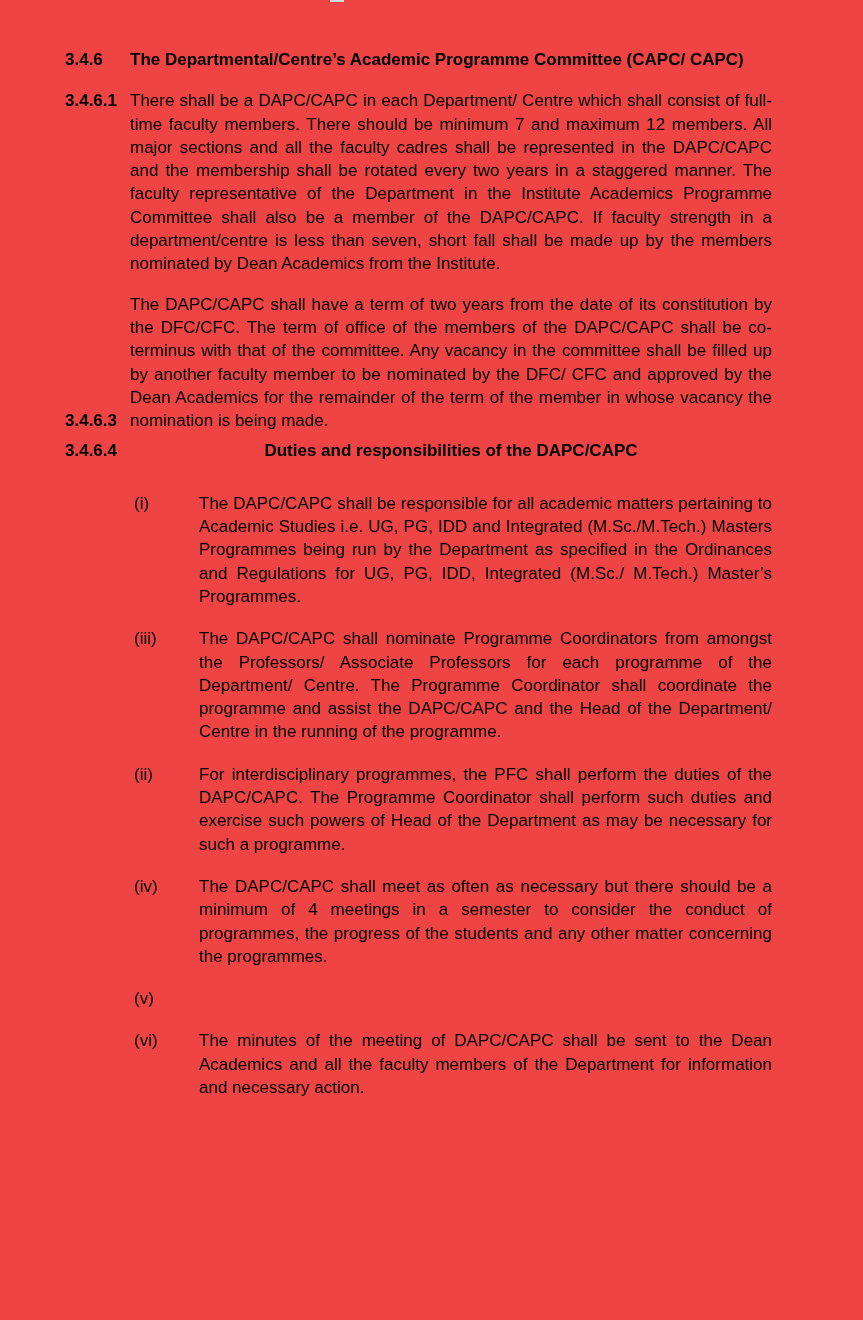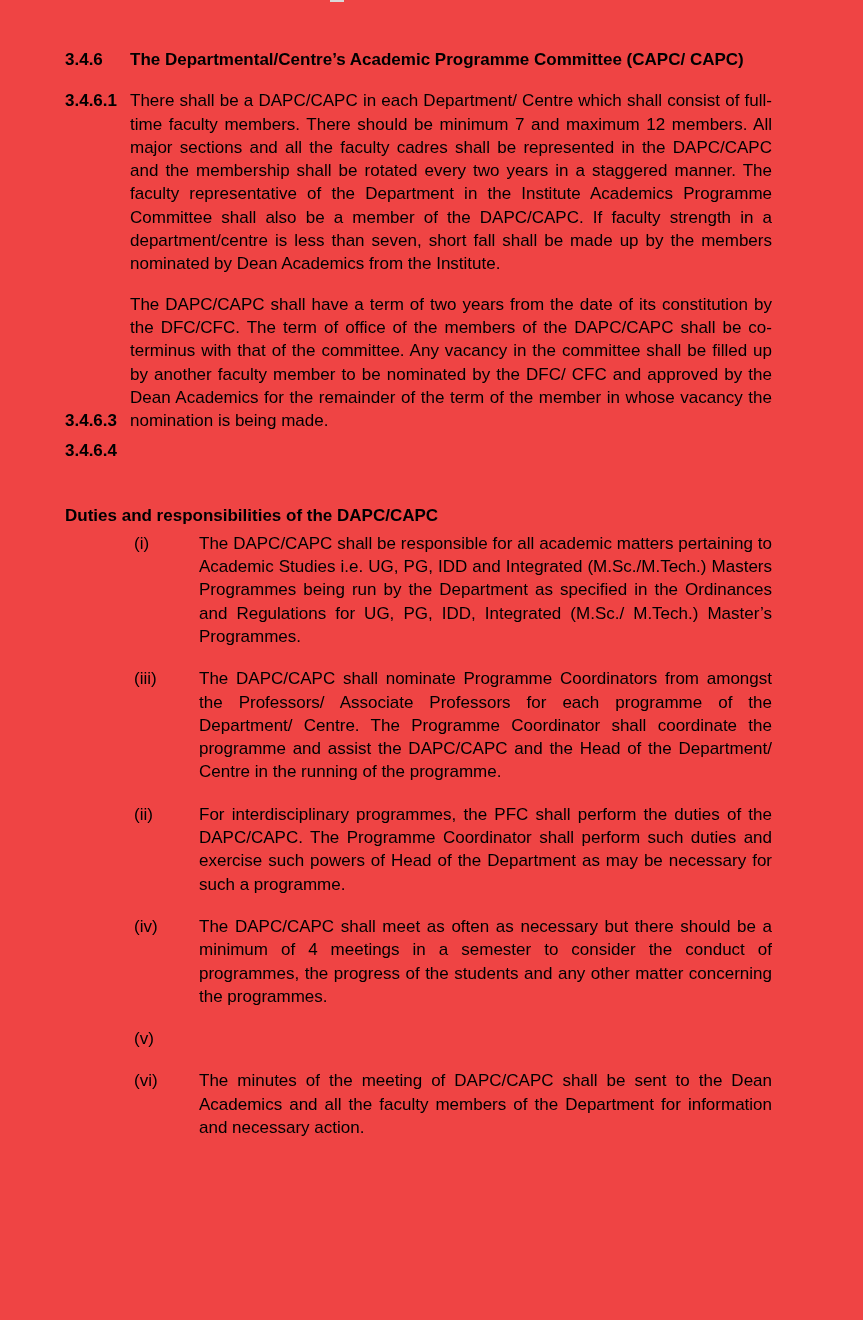--- a/index.html
+++ b/index.html
@@ -49,21 +49,21 @@
   .body {
     flex: 1 1 auto;
     text-align: justify;
   }
   .heading .body {
     font-weight: 700;
   }
   .section-heading { margin-bottom: 18px; }
   .clause          { margin-bottom: 17px; }
   .clause-last     { margin-bottom: 7px; align-items: flex-end; }
-  .sub-heading     { margin-bottom: 4px; flex-direction: column; }
+  .sub-heading     { margin-bottom: 29px; }
   .sub-heading .body { text-align: center; }
   .duty {
     display: flex;
     align-items: flex-start;
     padding-left: 69px;
     margin-bottom: 19px;
   }
   .duty .marker {
     flex: 0 0 65px;
     font-weight: 400;

